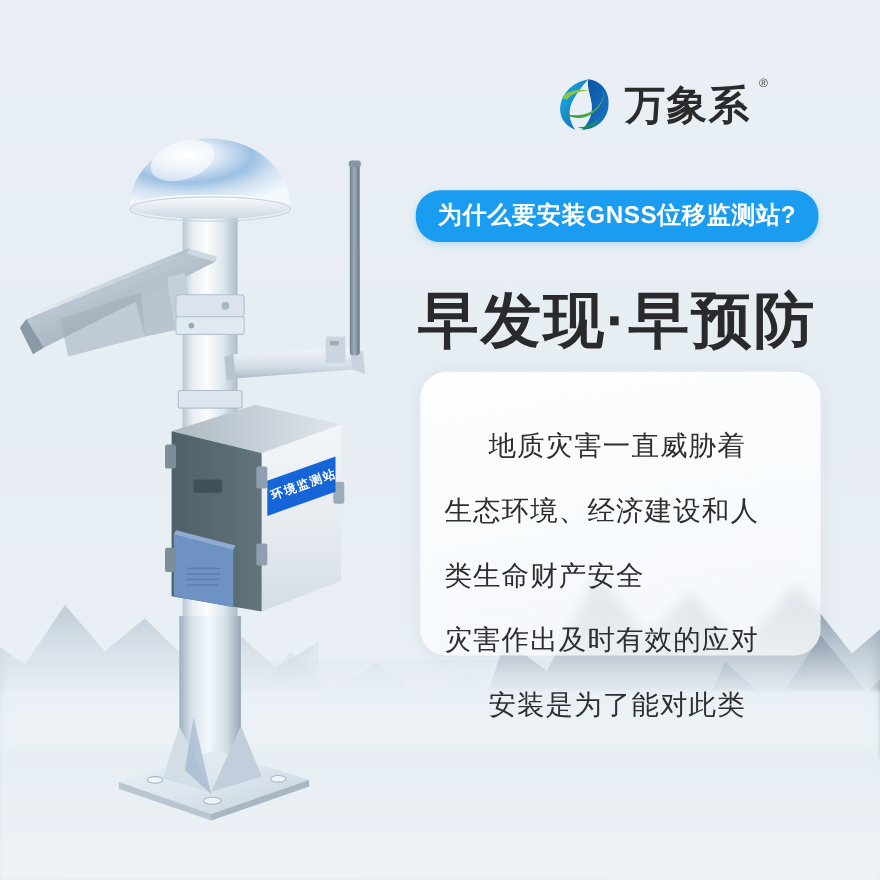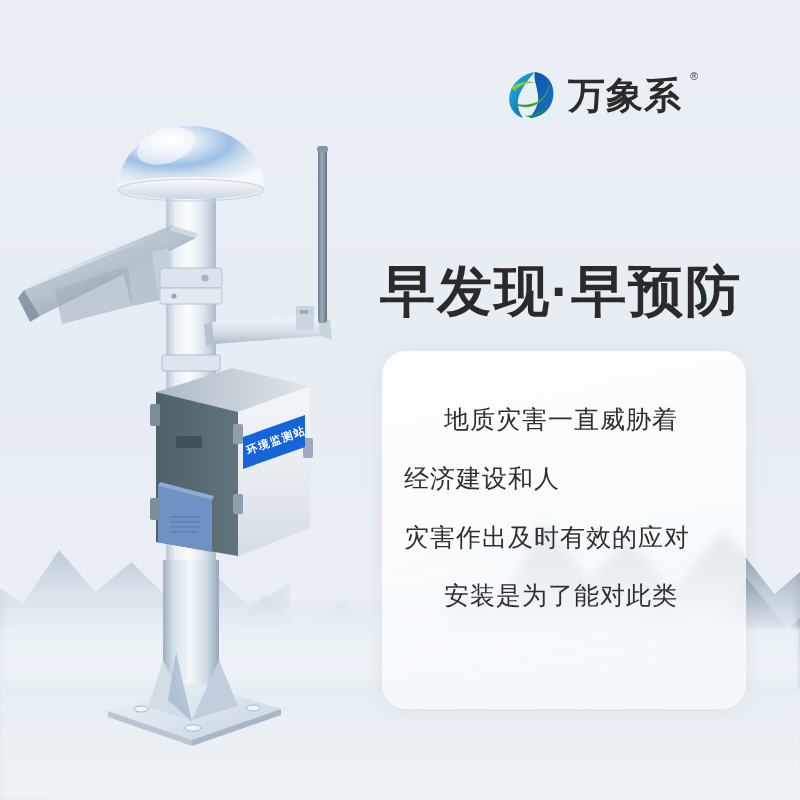--- a/index.html
+++ b/index.html
@@ -97,26 +97,25 @@
     font-weight: bold;
     color: #2a2a2c;
     letter-spacing: 2px;
     white-space: nowrap;
     line-height: 1.15;
     margin-top: 32px;
   }
 
   .card {
     position: absolute; left: 12px; top: 338px;
-    width: 364px; height: 358px;
+    width: 364px; height: 258px;
     background: linear-gradient(170deg, rgba(255,255,255,.88) 0%, rgba(253,254,255,.80) 45%, rgba(247,250,252,.74) 100%);
     border-radius: 24px;
     box-shadow: 0 2px 18px rgba(120,140,160,.12);
     backdrop-filter: blur(6px);
-    margin-top: 13px;
   }
   .card-lines {
     position: absolute; inset: 0;
     padding: 44px 22px 30px 22px;
     display: flex; flex-direction: column; gap: 10px;
   }
   .card-line {
     font-size: 25px;
     color: #2e2e30;
     line-height: 1.95;
@@ -337,26 +336,28 @@
           <path d="M30 4 C18 6 8 14 5 25 C2 36 7 46 18 50 C12 42 11 32 16 23 C21 14 26 8 30 4 Z" fill="url(#lg1)"></path>
           <path d="M7 34 C14 40 24 41 32 36 C40 31 45 22 44 14 C44 24 38 32 29 35 C20 38 12 37 7 34 Z" fill="url(#lg2)"></path>
           <path d="M6 20 C13 14 23 12 31 15 C23 14 15 17 10 23 Z" fill="#8cc63f"></path>
           <path d="M20 48 C28 48 36 44 41 38 C37 46 29 51 20 48 Z" fill="#1a9641"></path>
         </svg>
       </span>
       <span class="brand-name">万象系</span>
       <span class="brand-tm">®</span>
     </div>
 
+    <div class="pill">为什么要安装GNSS位移监测站?</div>
 
     <div class="headline">早发现·早预防</div>
 
     <div class="card">
       <div class="card-lines">
         <div class="card-line indent">地质灾害一直威胁着</div>
-        <div class="card-line">经济建设和人</div>
+        <div class="card-line">生态环境、经济建设和人</div>
+        <div class="card-line">类生命财产安全</div>
         <div class="card-line">灾害作出及时有效的应对</div>
         <div class="card-line indent">安装是为了能对此类</div>
       </div>
     </div>
 
   </div>
 </div>
 
 </body></html>

